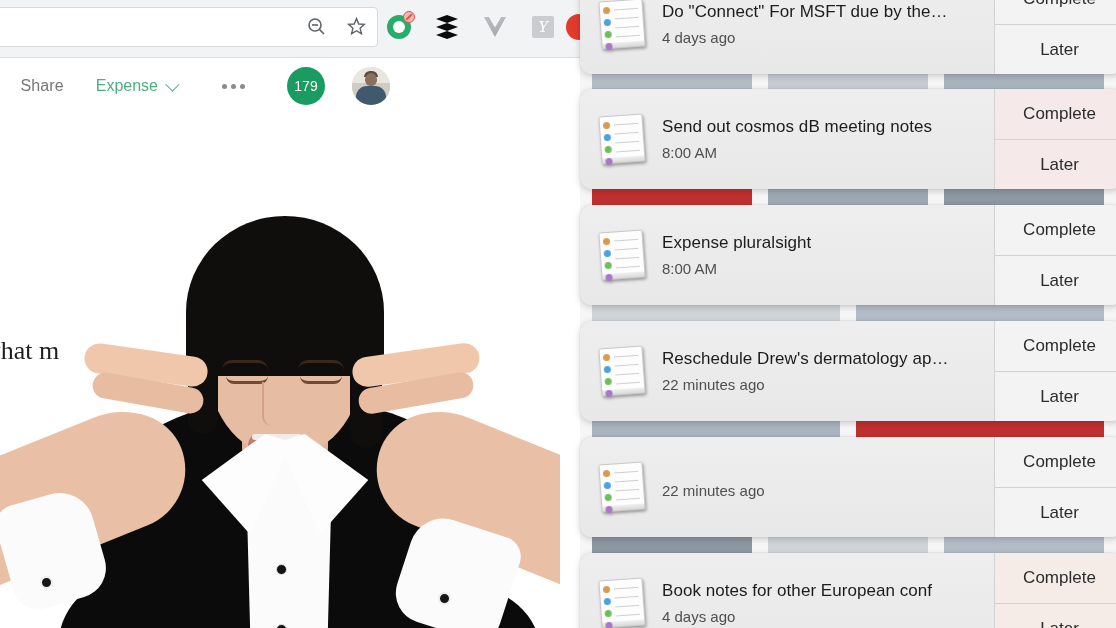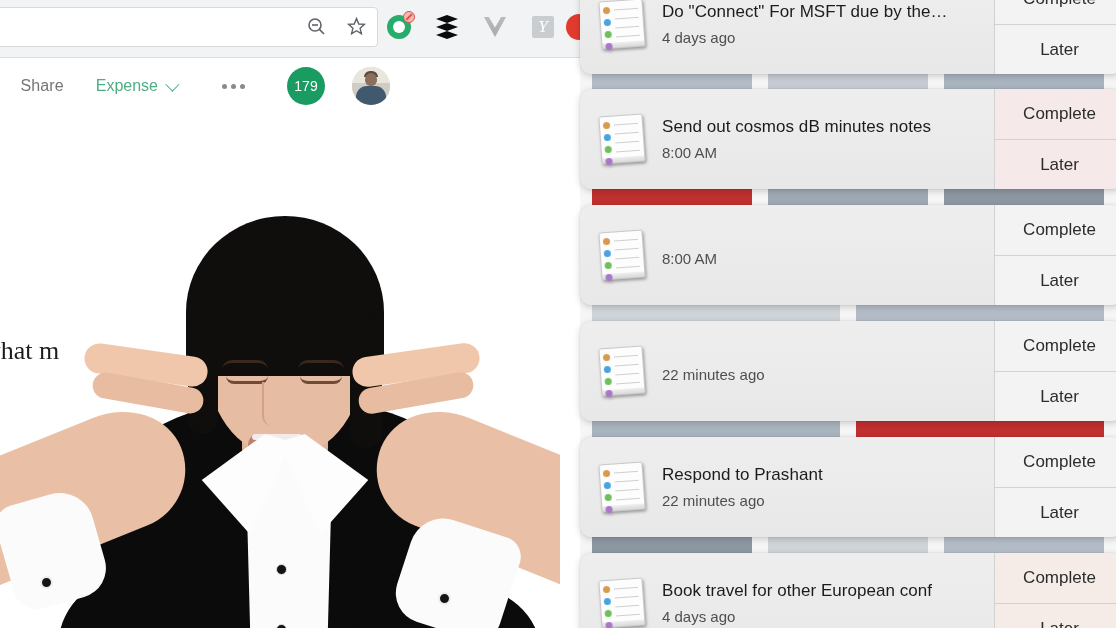--- a/index.html
+++ b/index.html
@@ -648,21 +648,21 @@
               <i style="background: rgb(169, 119, 201);"></i>
             </div>
             <div class="rem-lines">
               <u></u>
               <u></u>
               <u></u>
               <u></u>
             </div>
           </div>
           <div class="notif-text">
-            <div class="notif-title">Send out cosmos dB minutes notes</div>
+            <div class="notif-title">Send out cosmos dB meeting notes</div>
             <div class="notif-sub">8:00 AM</div>
           </div>
         </div>
         <div class="notif-actions">
           <div class="notif-btn tint-pink">Complete</div>
           <div class="notif-btn tint-pink">Later</div>
         </div>
       </div>
       <div class="notif" style="top: 205px;">
         <div class="notif-main">
@@ -675,20 +675,21 @@
               <i style="background: rgb(169, 119, 201);"></i>
             </div>
             <div class="rem-lines">
               <u></u>
               <u></u>
               <u></u>
               <u></u>
             </div>
           </div>
           <div class="notif-text">
+            <div class="notif-title">Expense pluralsight</div>
             <div class="notif-sub">8:00 AM</div>
           </div>
         </div>
         <div class="notif-actions">
           <div class="notif-btn">Complete</div>
           <div class="notif-btn">Later</div>
         </div>
       </div>
       <div class="notif" style="top: 321px;">
         <div class="notif-main">
@@ -701,20 +702,21 @@
               <i style="background: rgb(169, 119, 201);"></i>
             </div>
             <div class="rem-lines">
               <u></u>
               <u></u>
               <u></u>
               <u></u>
             </div>
           </div>
           <div class="notif-text">
+            <div class="notif-title">Reschedule Drew's dermatology ap…</div>
             <div class="notif-sub">22 minutes ago</div>
           </div>
         </div>
         <div class="notif-actions">
           <div class="notif-btn">Complete</div>
           <div class="notif-btn">Later</div>
         </div>
       </div>
       <div class="notif" style="top: 437px;">
         <div class="notif-main">
@@ -727,21 +729,20 @@
               <i style="background: rgb(169, 119, 201);"></i>
             </div>
             <div class="rem-lines">
               <u></u>
               <u></u>
               <u></u>
               <u></u>
             </div>
           </div>
           <div class="notif-text">
-            <div class="notif-title">Respond to Prashant</div>
             <div class="notif-sub">22 minutes ago</div>
           </div>
         </div>
         <div class="notif-actions">
           <div class="notif-btn">Complete</div>
           <div class="notif-btn">Later</div>
         </div>
       </div>
       <div class="notif" style="top: 553px;">
         <div class="notif-main">
@@ -754,21 +755,21 @@
               <i style="background: rgb(169, 119, 201);"></i>
             </div>
             <div class="rem-lines">
               <u></u>
               <u></u>
               <u></u>
               <u></u>
             </div>
           </div>
           <div class="notif-text">
-            <div class="notif-title">Book travel for other European conf</div>
+            <div class="notif-title">Book notes for other European conf</div>
             <div class="notif-sub">4 days ago</div>
           </div>
         </div>
         <div class="notif-actions">
           <div class="notif-btn tint-peach">Complete</div>
           <div class="notif-btn tint-peach">Later</div>
         </div>
       </div>
     </div>
 

